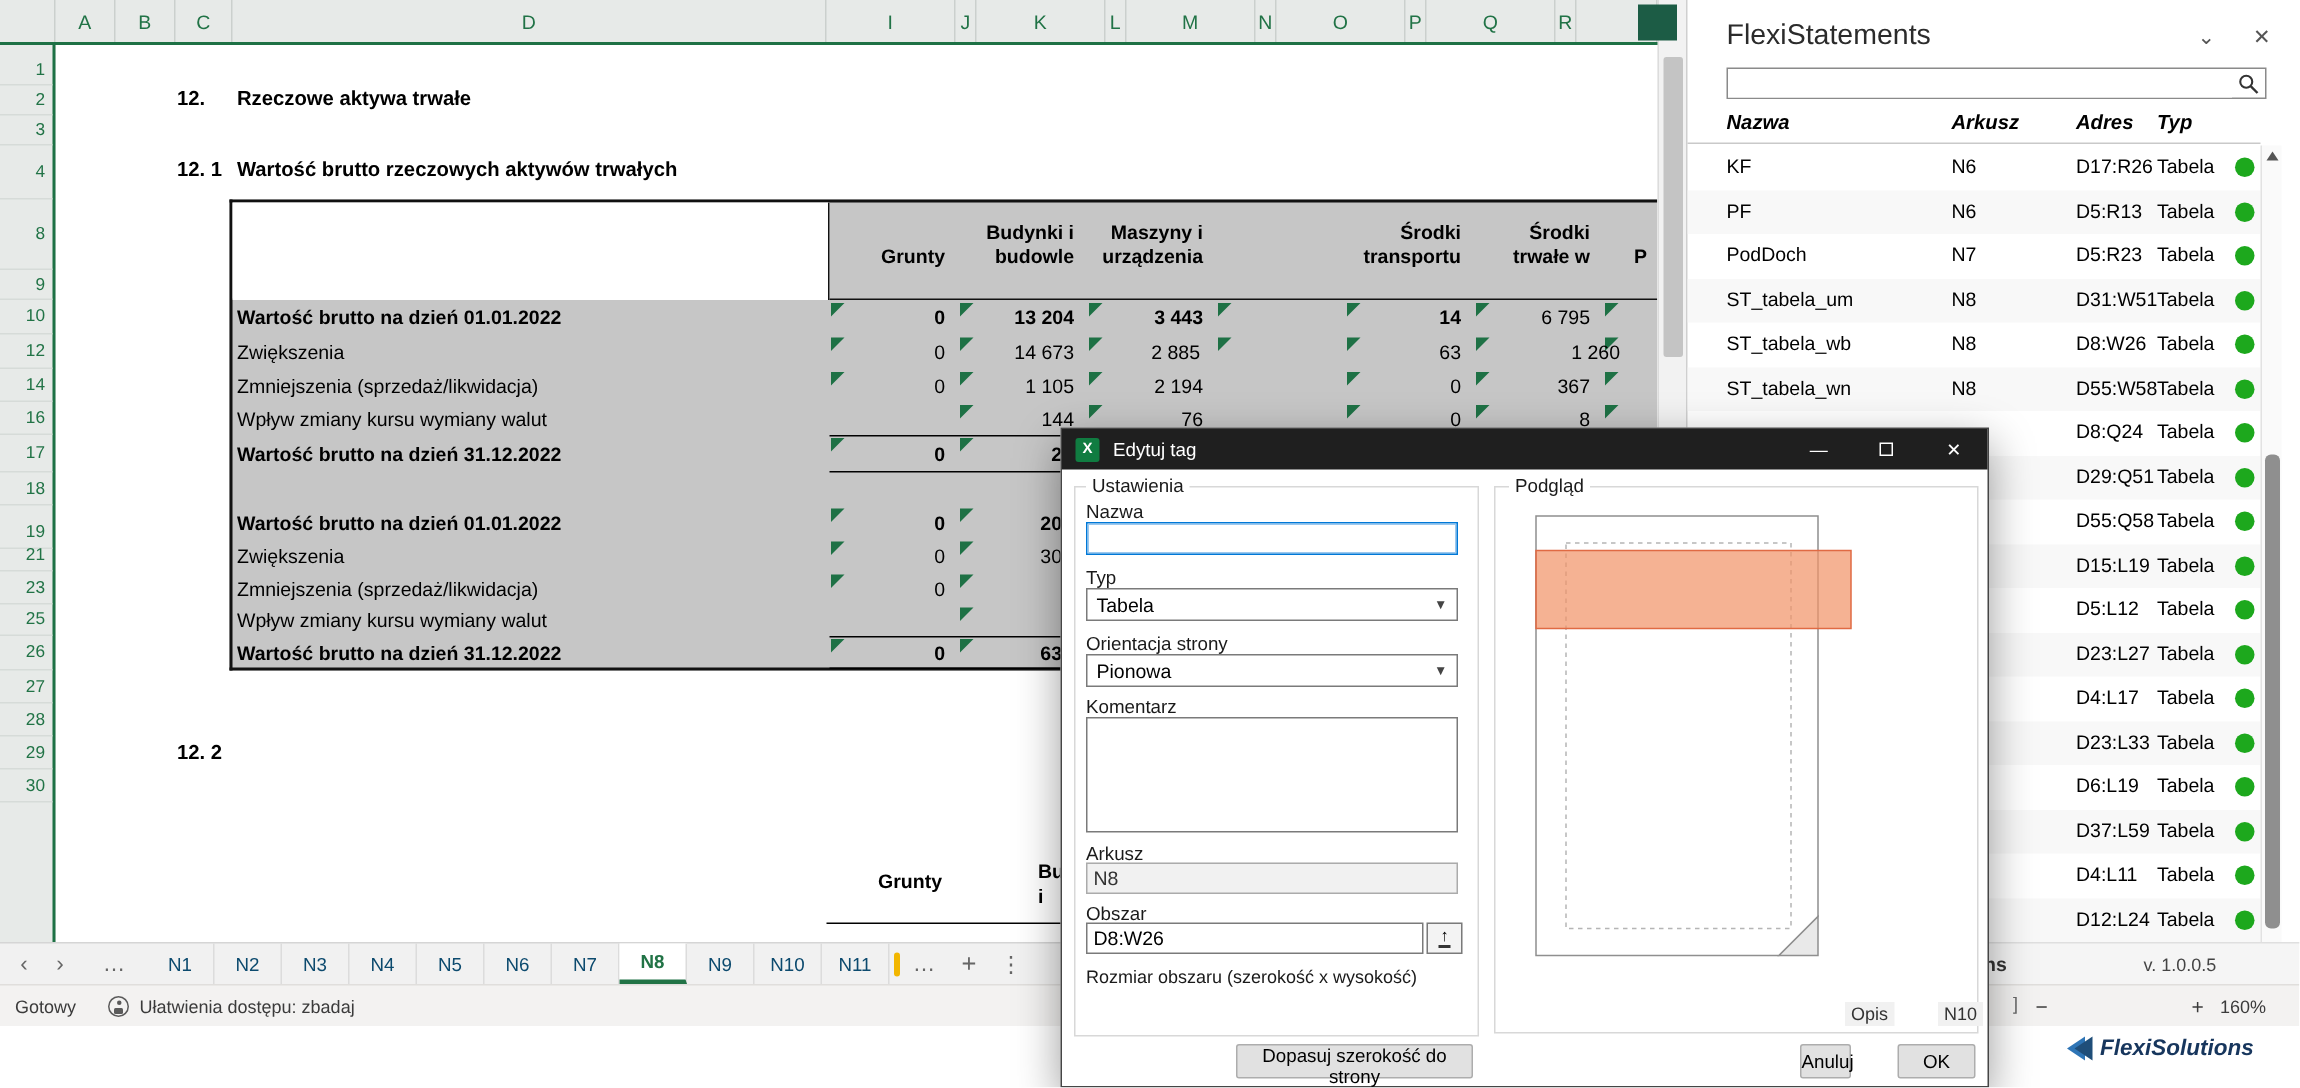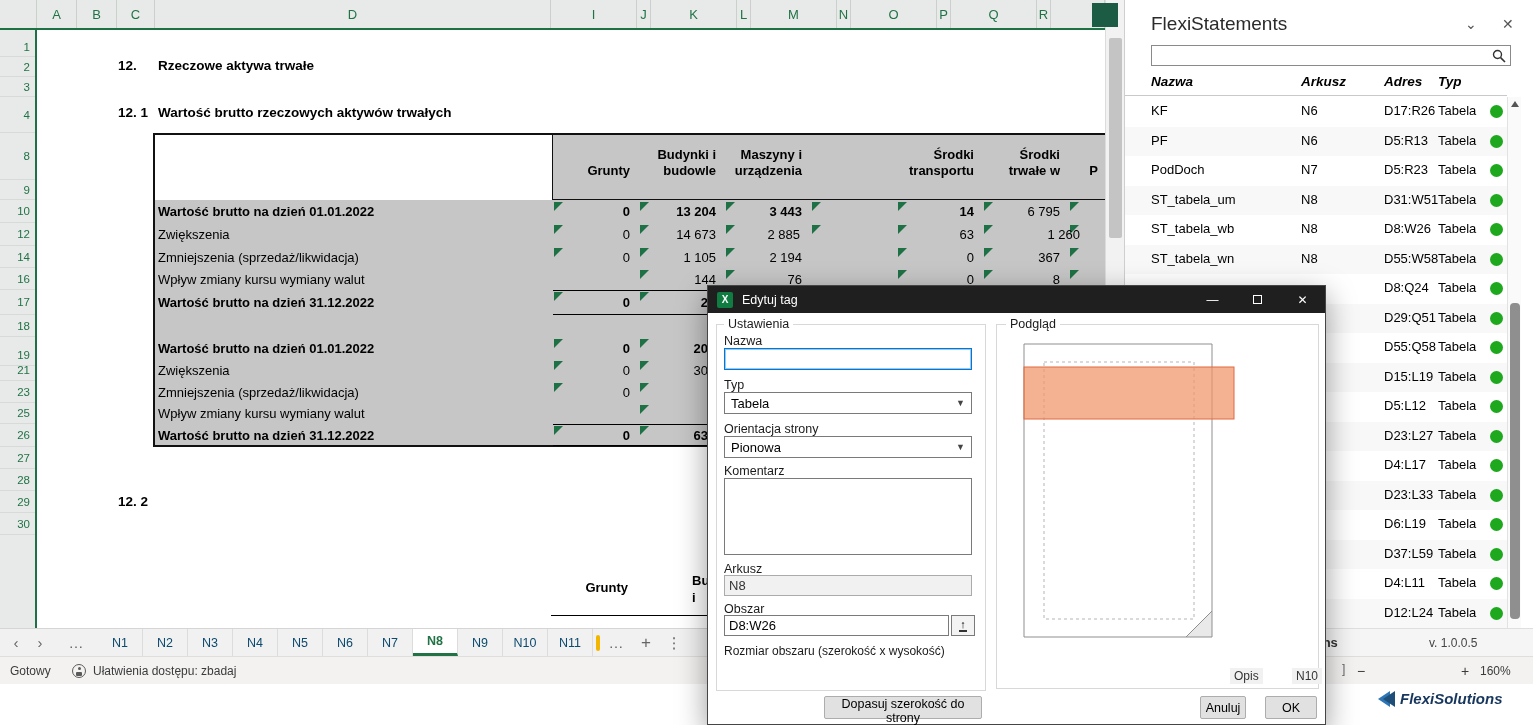--- a/index.html
+++ b/index.html
@@ -550,20 +550,20 @@
     <div class="gbox" style="left:288px;top:38px;width:323px;height:365px">
       <svg width="321" height="363">
         <polygon points="27,19 215,19 215,286 189,312 27,312" fill="#fff" stroke="#8F8F8F"></polygon>
         <rect x="47" y="37" width="150" height="257" fill="none" stroke="#B5B5B5" stroke-dasharray="3,3"></rect>
         <rect id="hl-rect" x="27" y="42" width="210" height="52" fill="#F1946A" fill-opacity="0.72" stroke="#E06A43"></rect>
         <polygon points="189,312 215,286 215,312" fill="#E9E9E9" stroke="#8F8F8F"></polygon>
       </svg>
     </div>
     <div class="glab" style="left:298px;top:31px">Podgląd</div>
 
-    <button class="wbtn" style="left:492px;top:410px;width:46px">Anuluj</button>
+    <button class="wbtn" style="left:492px;top:410px;width:34px">Anuluj</button>
     <button class="wbtn" style="left:557px;top:410px;width:52px">OK</button>
   </div>
 
   <div class="artifact" style="left:1230px;top:668px">Opis</div>
   <div class="artifact" style="left:1292px;top:668px">N10</div>
 
 </div>
 
 </body></html>

